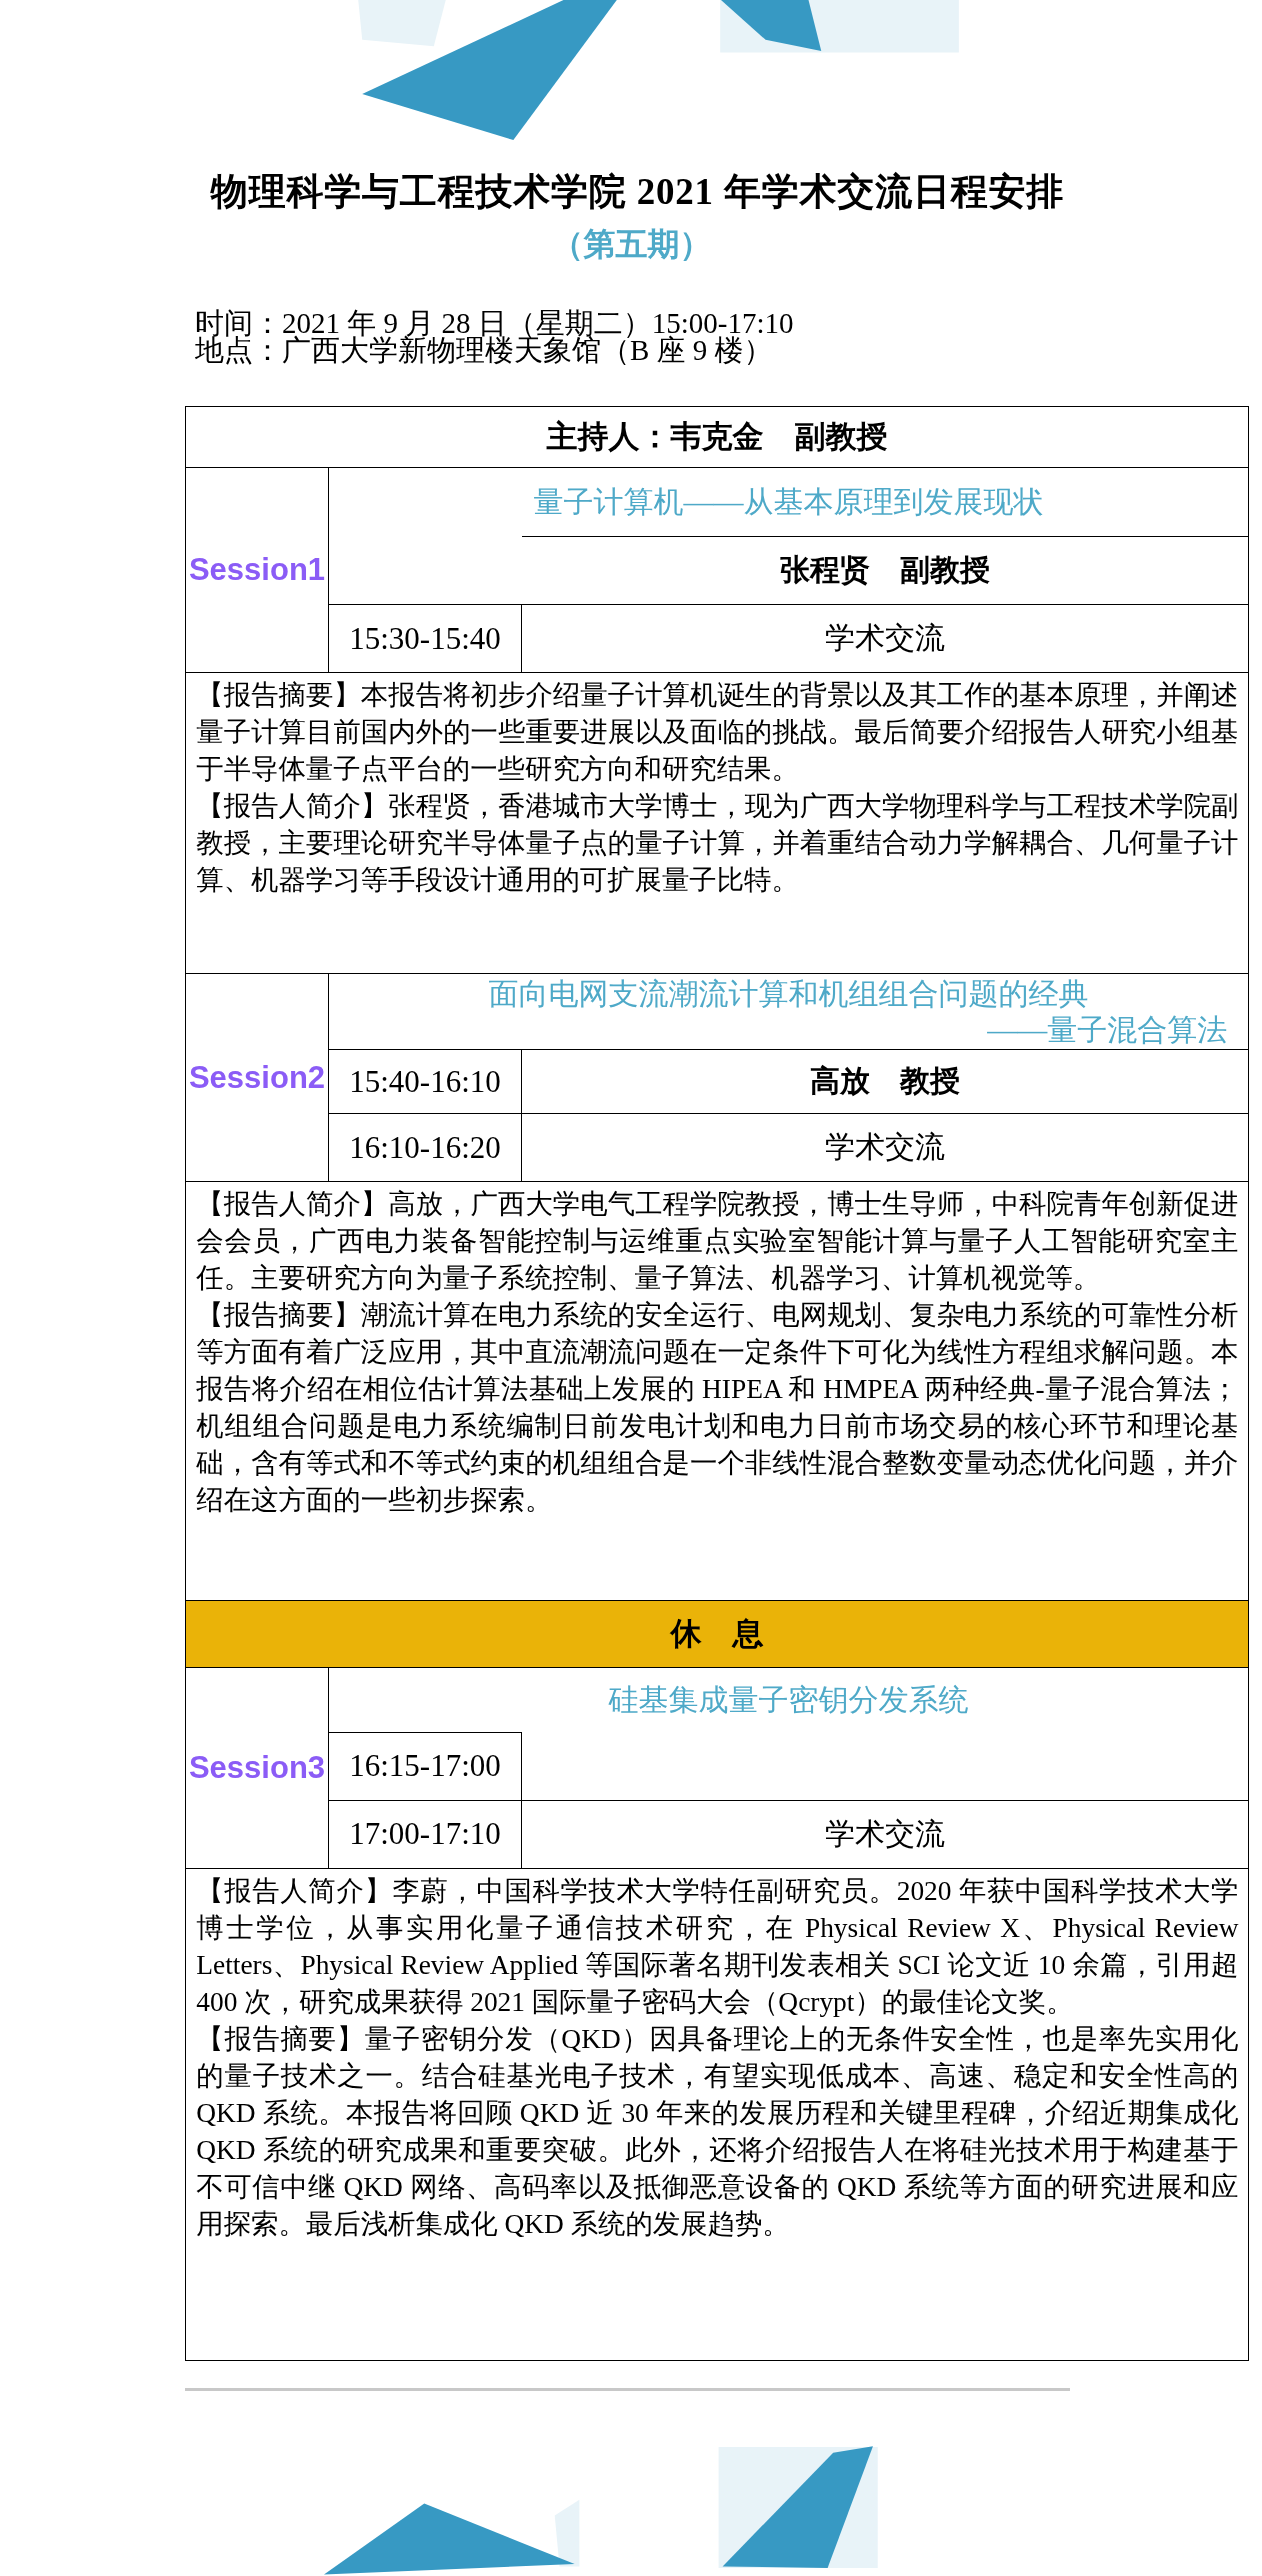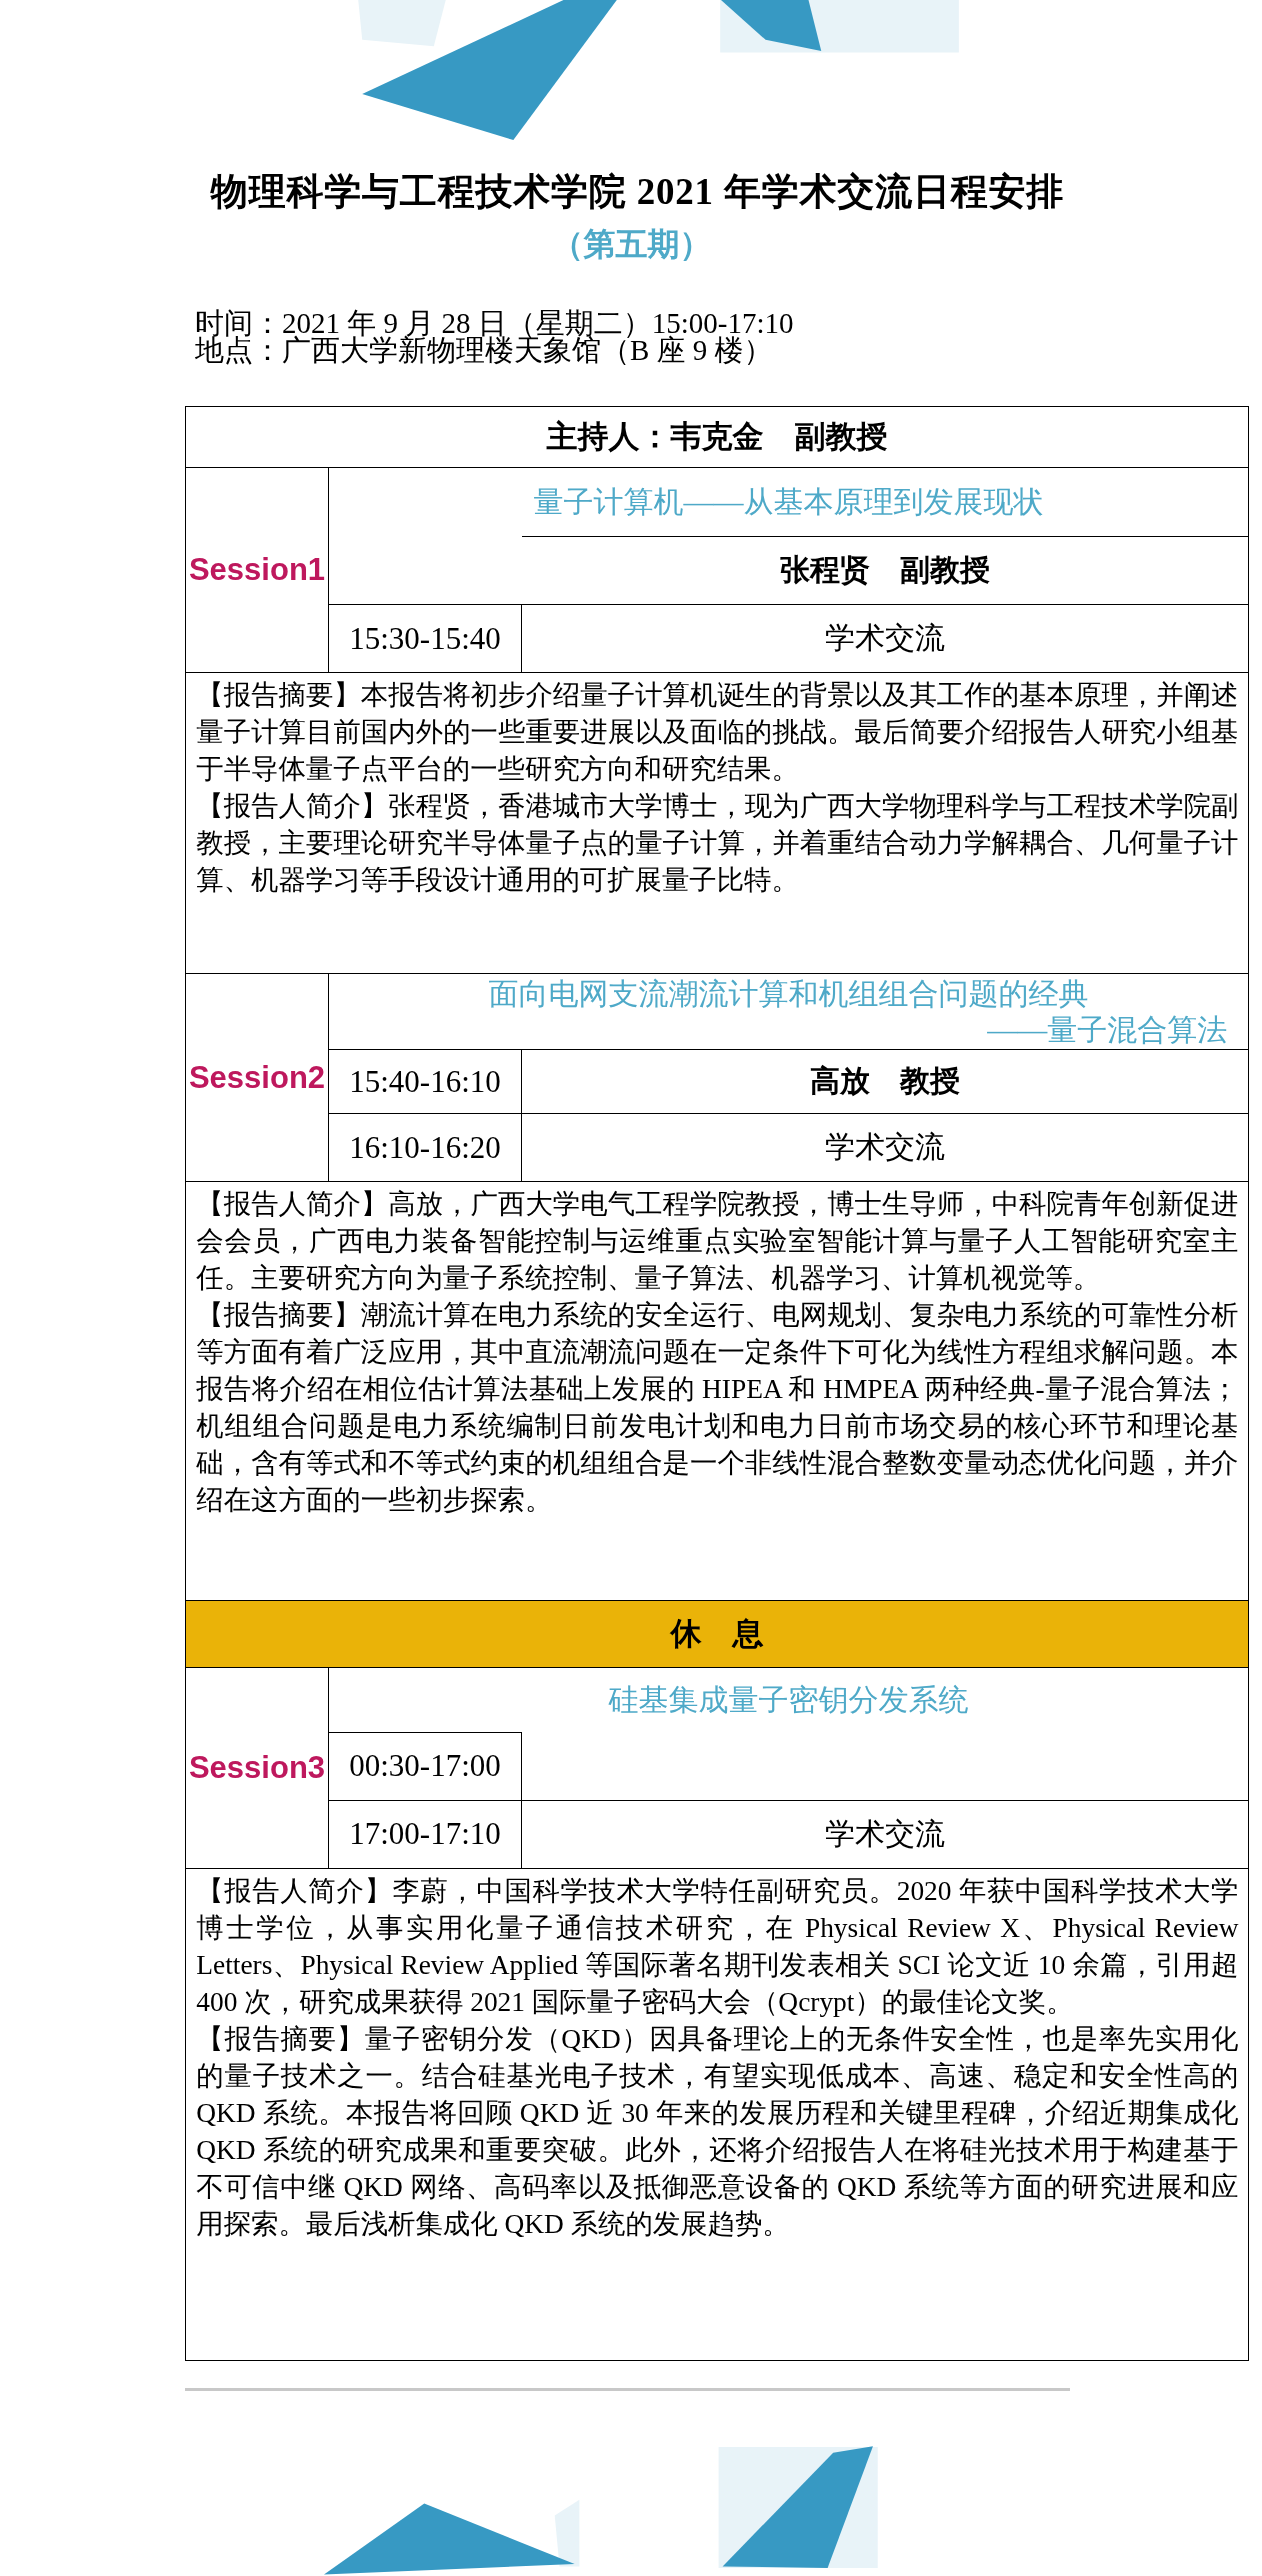--- a/index.html
+++ b/index.html
@@ -38,21 +38,21 @@
 
   .sgrid{display:grid;grid-template-columns:143px 193px 1fr;}
   .s1{grid-template-rows:68px 68px 68px;}
   .s2{grid-template-rows:75px 64px 68px;}
   .s3{grid-template-rows:64px 68px 68px;}
 
   .cell-label{
     grid-row:1/4;grid-column:1;border-right:1.6px solid #000;
     display:flex;align-items:center;justify-content:center;
     font-family:"Liberation Sans","DejaVu Sans",sans-serif;
-    font-weight:700;font-size:31px;color:#be185d;
+    font-weight:700;font-size:31px;color:#8b5cf6;
   }
   .cell-title{
     grid-column:2/4;grid-row:1;
     display:flex;flex-direction:column;justify-content:center;
     color:#4ea9c8;font-size:30px;
   }
   .t-line{width:100%;line-height:36px;box-sizing:border-box;}
   .t-center{text-align:center;}
   .t-right{text-align:right;padding-right:20.7px;}
 
@@ -142,21 +142,21 @@
       <p>【报告摘要】潮流计算在电力系统的安全运行、电网规划、复杂电力系统的可靠性分析等方面有着广泛应用，其中直流潮流问题在一定条件下可化为线性方程组求解问题。本报告将介绍在相位估计算法基础上发展的 HIPEA 和 HMPEA 两种经典-量子混合算法；机组组合问题是电力系统编制日前发电计划和电力日前市场交易的核心环节和理论基础，含有等式和不等式约束的机组组合是一个非线性混合整数变量动态优化问题，并介绍在这方面的一些初步探索。</p>
     </div>
 
     <div class="break-row">休　息</div>
 
     <div class="sgrid s3">
       <div class="cell-label">Session3</div>
       <div class="cell-title">
         <div class="t-line t-center">硅基集成量子密钥分发系统</div>
       </div>
-      <div class="cell-time">00:30-17:00</div>
+      <div class="cell-time">16:15-17:00</div>
       <div class="cell-time">17:00-17:10</div>
       <div class="cell-main">学术交流</div>
     </div>
 
     <div class="para-block pb3">
       <p>【报告人简介】李蔚，中国科学技术大学特任副研究员。2020 年获中国科学技术大学博士学位，从事实用化量子通信技术研究，在 Physical Review X、Physical Review Letters、Physical Review Applied 等国际著名期刊发表相关 SCI 论文近 10 余篇，引用超 400 次，研究成果获得 2021 国际量子密码大会（Qcrypt）的最佳论文奖。</p>
       <p>【报告摘要】量子密钥分发（QKD）因具备理论上的无条件安全性，也是率先实用化的量子技术之一。结合硅基光电子技术，有望实现低成本、高速、稳定和安全性高的 QKD 系统。本报告将回顾 QKD 近 30 年来的发展历程和关键里程碑，介绍近期集成化 QKD 系统的研究成果和重要突破。此外，还将介绍报告人在将硅光技术用于构建基于不可信中继 QKD 网络、高码率以及抵御恶意设备的 QKD 系统等方面的研究进展和应用探索。最后浅析集成化 QKD 系统的发展趋势。</p>
     </div>
 
   </div>

